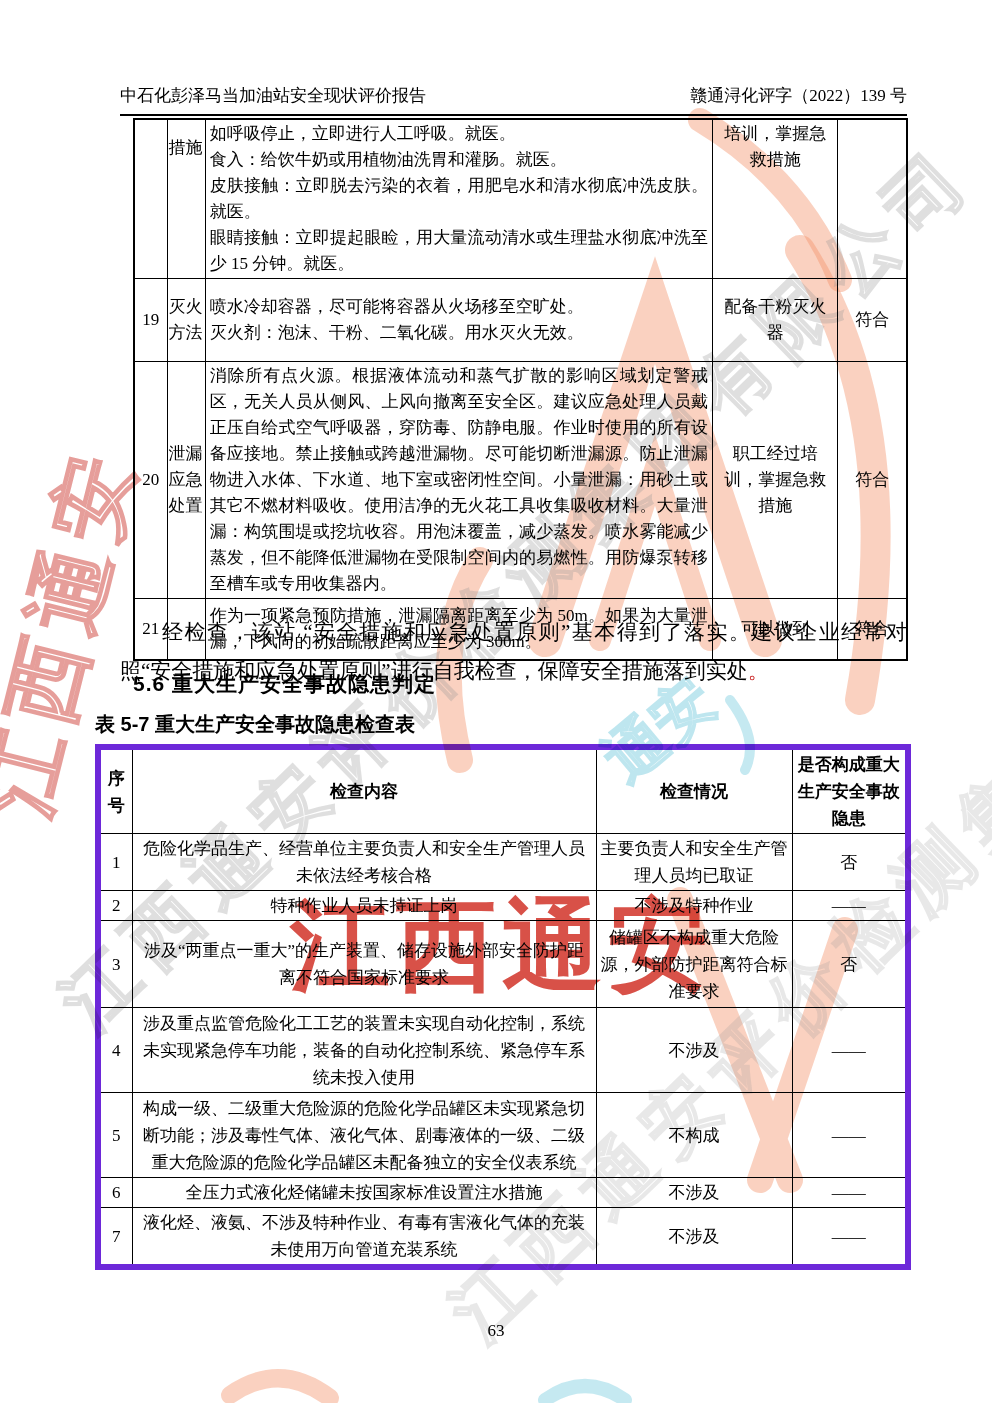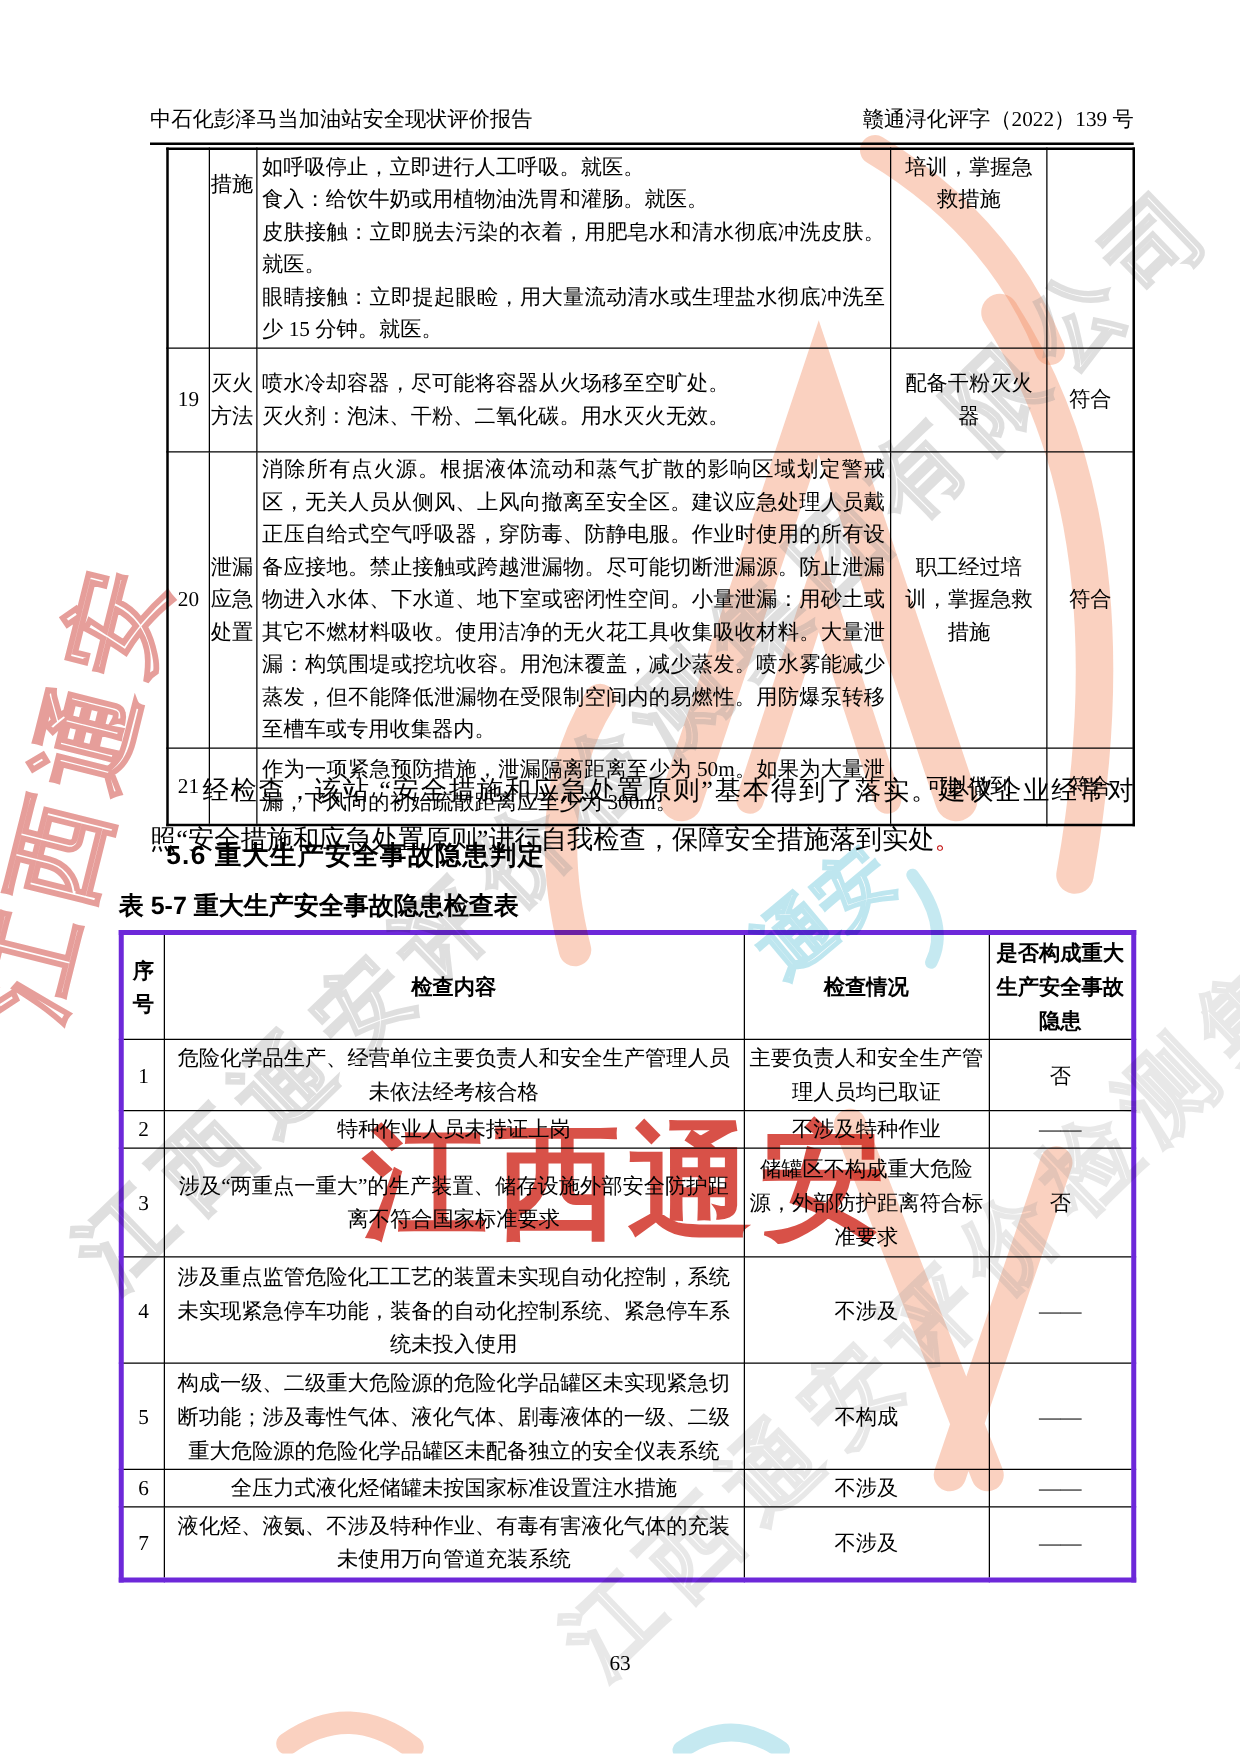--- a/index.html
+++ b/index.html
@@ -42,21 +42,21 @@
     position:absolute;left:133px;top:670px;
     font-family:"Liberation Sans","DejaVu Sans",sans-serif;
     font-weight:bold;font-size:21px;letter-spacing:1px;
   }
   .table-title{
     position:absolute;left:95px;top:711px;width:810px;
     font-family:Liberation Sans, sans-serif;
     font-weight:bold;font-size:20px;
   }
   
-  .t2{position:absolute;left:95px;top:744px;width:810px;font-size:17px;line-height:27px;border:4px solid #6d28d9;}
+  .t2{position:absolute;left:95px;top:744px;width:810px;font-size:17px;line-height:27px;border:6px solid #6d28d9;}
   .t2 .col-no{width:34px;}
   .t2 .col-content{width:464px;}
   .t2 .col-sit{width:196px;}
   .t2 .col-res{width:116px;}
   .t2 td{text-align:center;}
   .t2 thead td{font-weight:bold;}
   .t2 tr.hdr{height:85px;}
   .t2 tr.h57{height:57px;}
   .t2 tr.h28{height:28px;}
   .t2 tr.h87{height:87px;}

